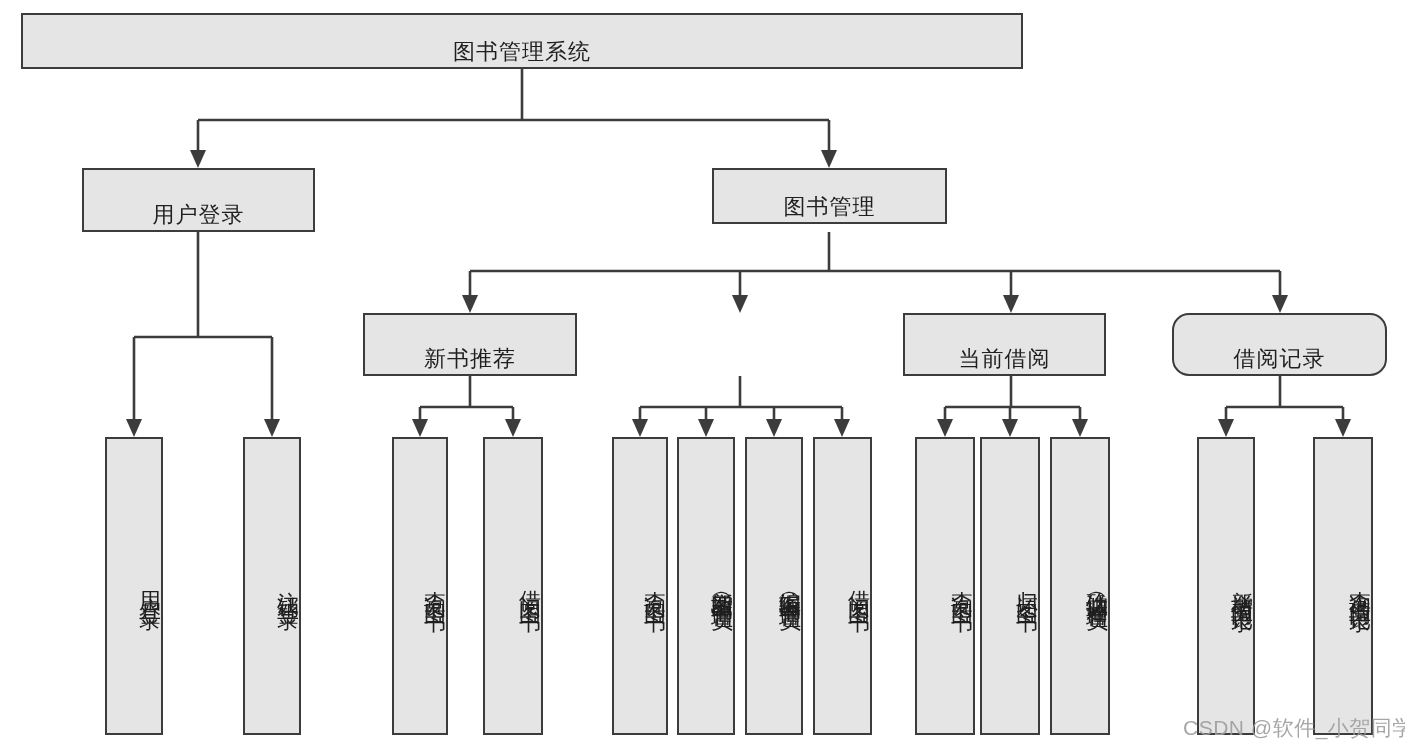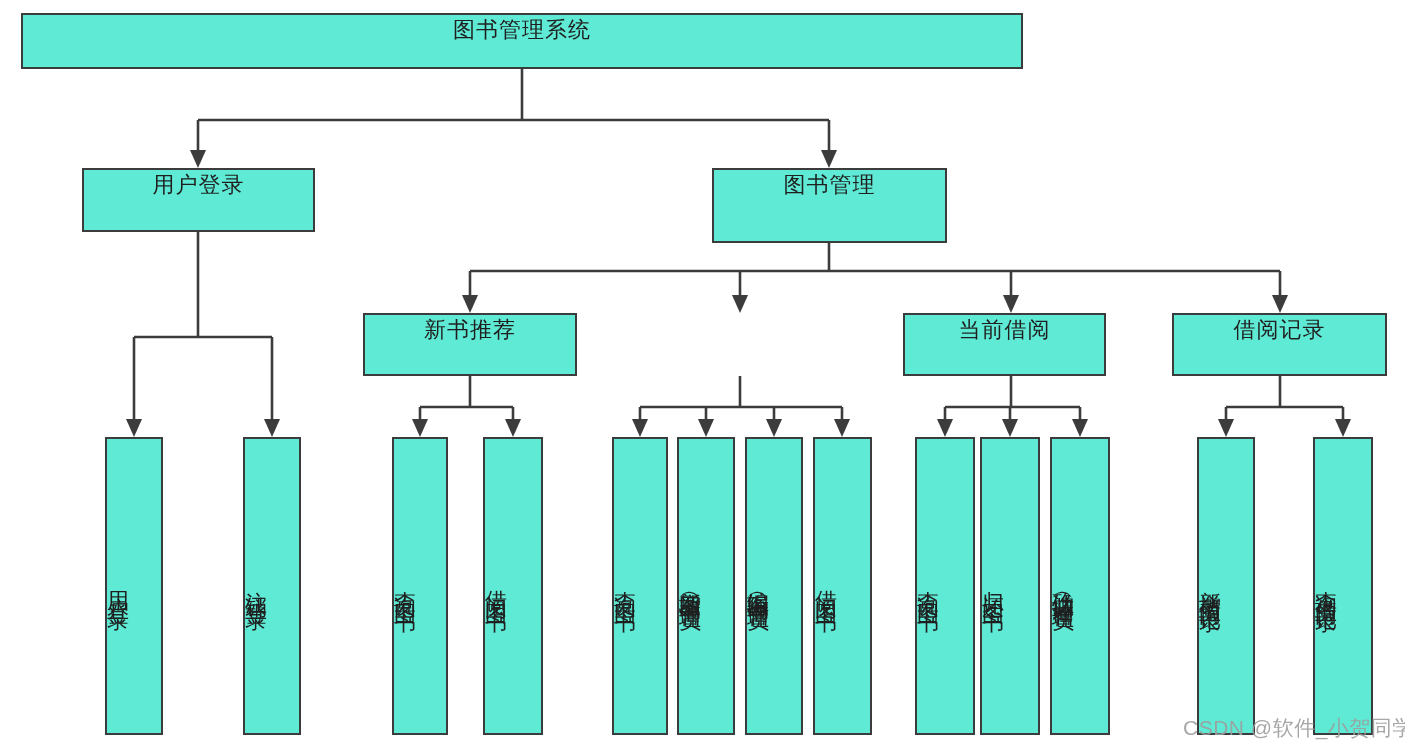--- a/index.html
+++ b/index.html
@@ -15,23 +15,23 @@
     width:1405px;height:747px;
     background:var(--background);
     overflow:hidden;
   }
   #connectors{position:absolute;left:0;top:0;z-index:1;}
   #connectors path{stroke:var(--line);stroke-width:2.6;fill:none;}
   #connectors polygon{fill:var(--line);stroke:none;}
   .box{
     position:absolute;
     box-sizing:border-box;
-    background:#5eead4;
+    background:#e5e5e5;
     border:2.6px solid var(--line);
-    display:flex;align-items:flex-start;justify-content:center;
+    display:flex;align-items:flex-end;justify-content:center;
     color:var(--text);
     font-size:22px;
     z-index:2;
   }
   .hbox{letter-spacing:1px;}
   .vbox{
     writing-mode:vertical-lr;
     line-height:1;
     letter-spacing:0.3em;
     font-size:22px;
@@ -127,31 +127,31 @@
     </g>
   </svg>
 
   <div class="box hbox" style="left:21px;top:13px;width:1002px;height:56px;">
     <span>图书管理系统</span>
   </div>
 
   <div class="box hbox" style="left:82px;top:168px;width:233px;height:64px;">
     <span>用户登录</span>
   </div>
-  <div class="box hbox" style="left:712px;top:168px;width:235px;height:75px;">
+  <div class="box hbox" style="left:712px;top:168px;width:235px;height:56px;">
     <span>图书管理</span>
   </div>
 
   <div class="box hbox" style="left:363px;top:313px;width:214px;height:63px;">
     <span>新书推荐</span>
   </div>
   <div class="box hbox" style="left:903px;top:313px;width:203px;height:63px;">
     <span>当前借阅</span>
   </div>
-  <div class="box hbox" style="left:1172px;top:313px;width:215px;height:63px;">
+  <div class="box hbox" style="left:1172px;top:313px;width:215px;height:63px;border-radius:17px;">
     <span>借阅记录</span>
   </div>
 
   <div class="box vbox" style="left:105px;top:437px;width:58px;height:298px;">
     <span>用户登录</span>
   </div>
   <div class="box vbox" style="left:243px;top:437px;width:58px;height:298px;">
     <span>注销登录</span>
   </div>
 

